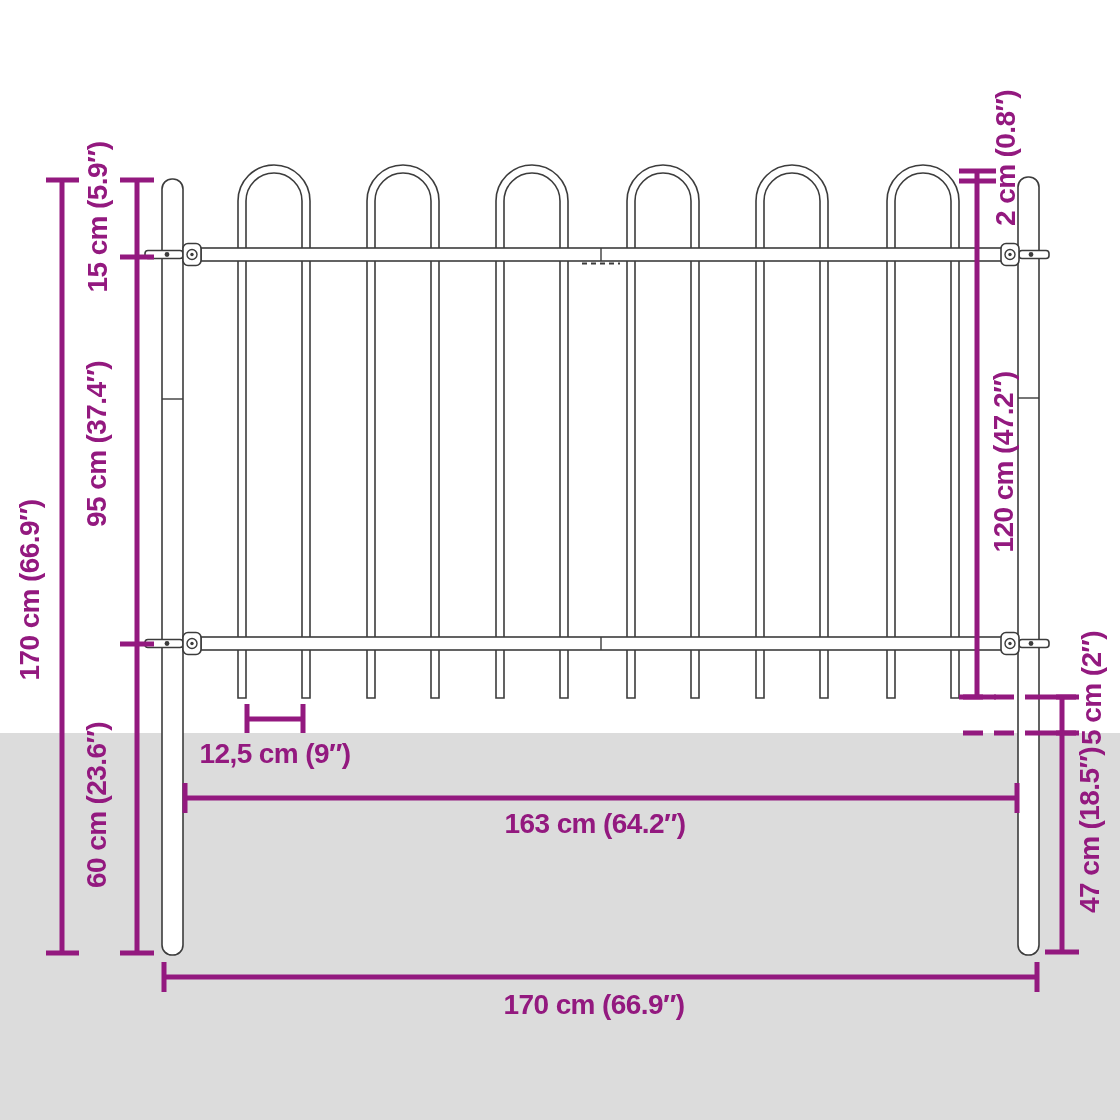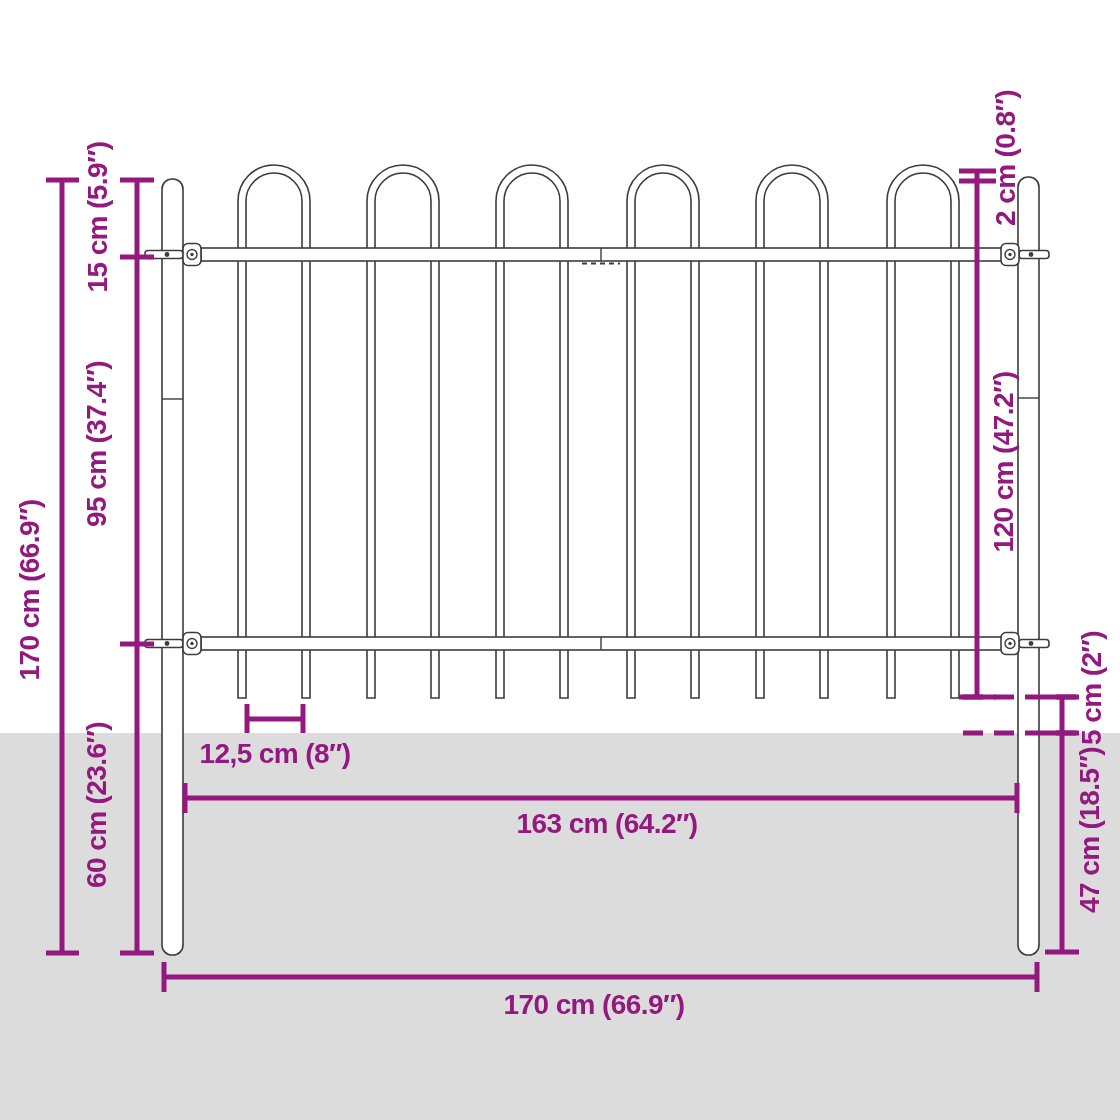--- a/index.html
+++ b/index.html
@@ -130,17 +130,17 @@
   </svg>
 
   <div class="dim-label vertical" style="left:30px;  top:590px;">170 cm (66.9″)</div>
   <div class="dim-label vertical" style="left:98px;  top:217px;">15 cm (5.9″)</div>
   <div class="dim-label vertical" style="left:97px;  top:444px;">95 cm (37.4″)</div>
   <div class="dim-label vertical" style="left:97px;  top:805px;">60 cm (23.6″)</div>
   <div class="dim-label vertical" style="left:1006px;top:158px;">2 cm (0.8″)</div>
   <div class="dim-label vertical" style="left:1004px;top:462px;">120 cm (47.2″)</div>
   <div class="dim-label vertical" style="left:1092px;top:688px;">5 cm (2″)</div>
   <div class="dim-label vertical" style="left:1090px;top:830px;">47 cm (18.5″)</div>
-  <div class="dim-label" style="left:275px; top:754px;">12,5 cm (8″)</div>
-  <div class="dim-label" style="left:595px; top:824px;margin-left:12px;">163 cm (64.2″)</div>
+  <div class="dim-label" style="left:275px; top:754px;">12,5 cm (9″)</div>
+  <div class="dim-label" style="left:595px; top:824px;">163 cm (64.2″)</div>
   <div class="dim-label" style="left:594px; top:1005px;">170 cm (66.9″)</div>
 
 </div>
 
 </body></html>

